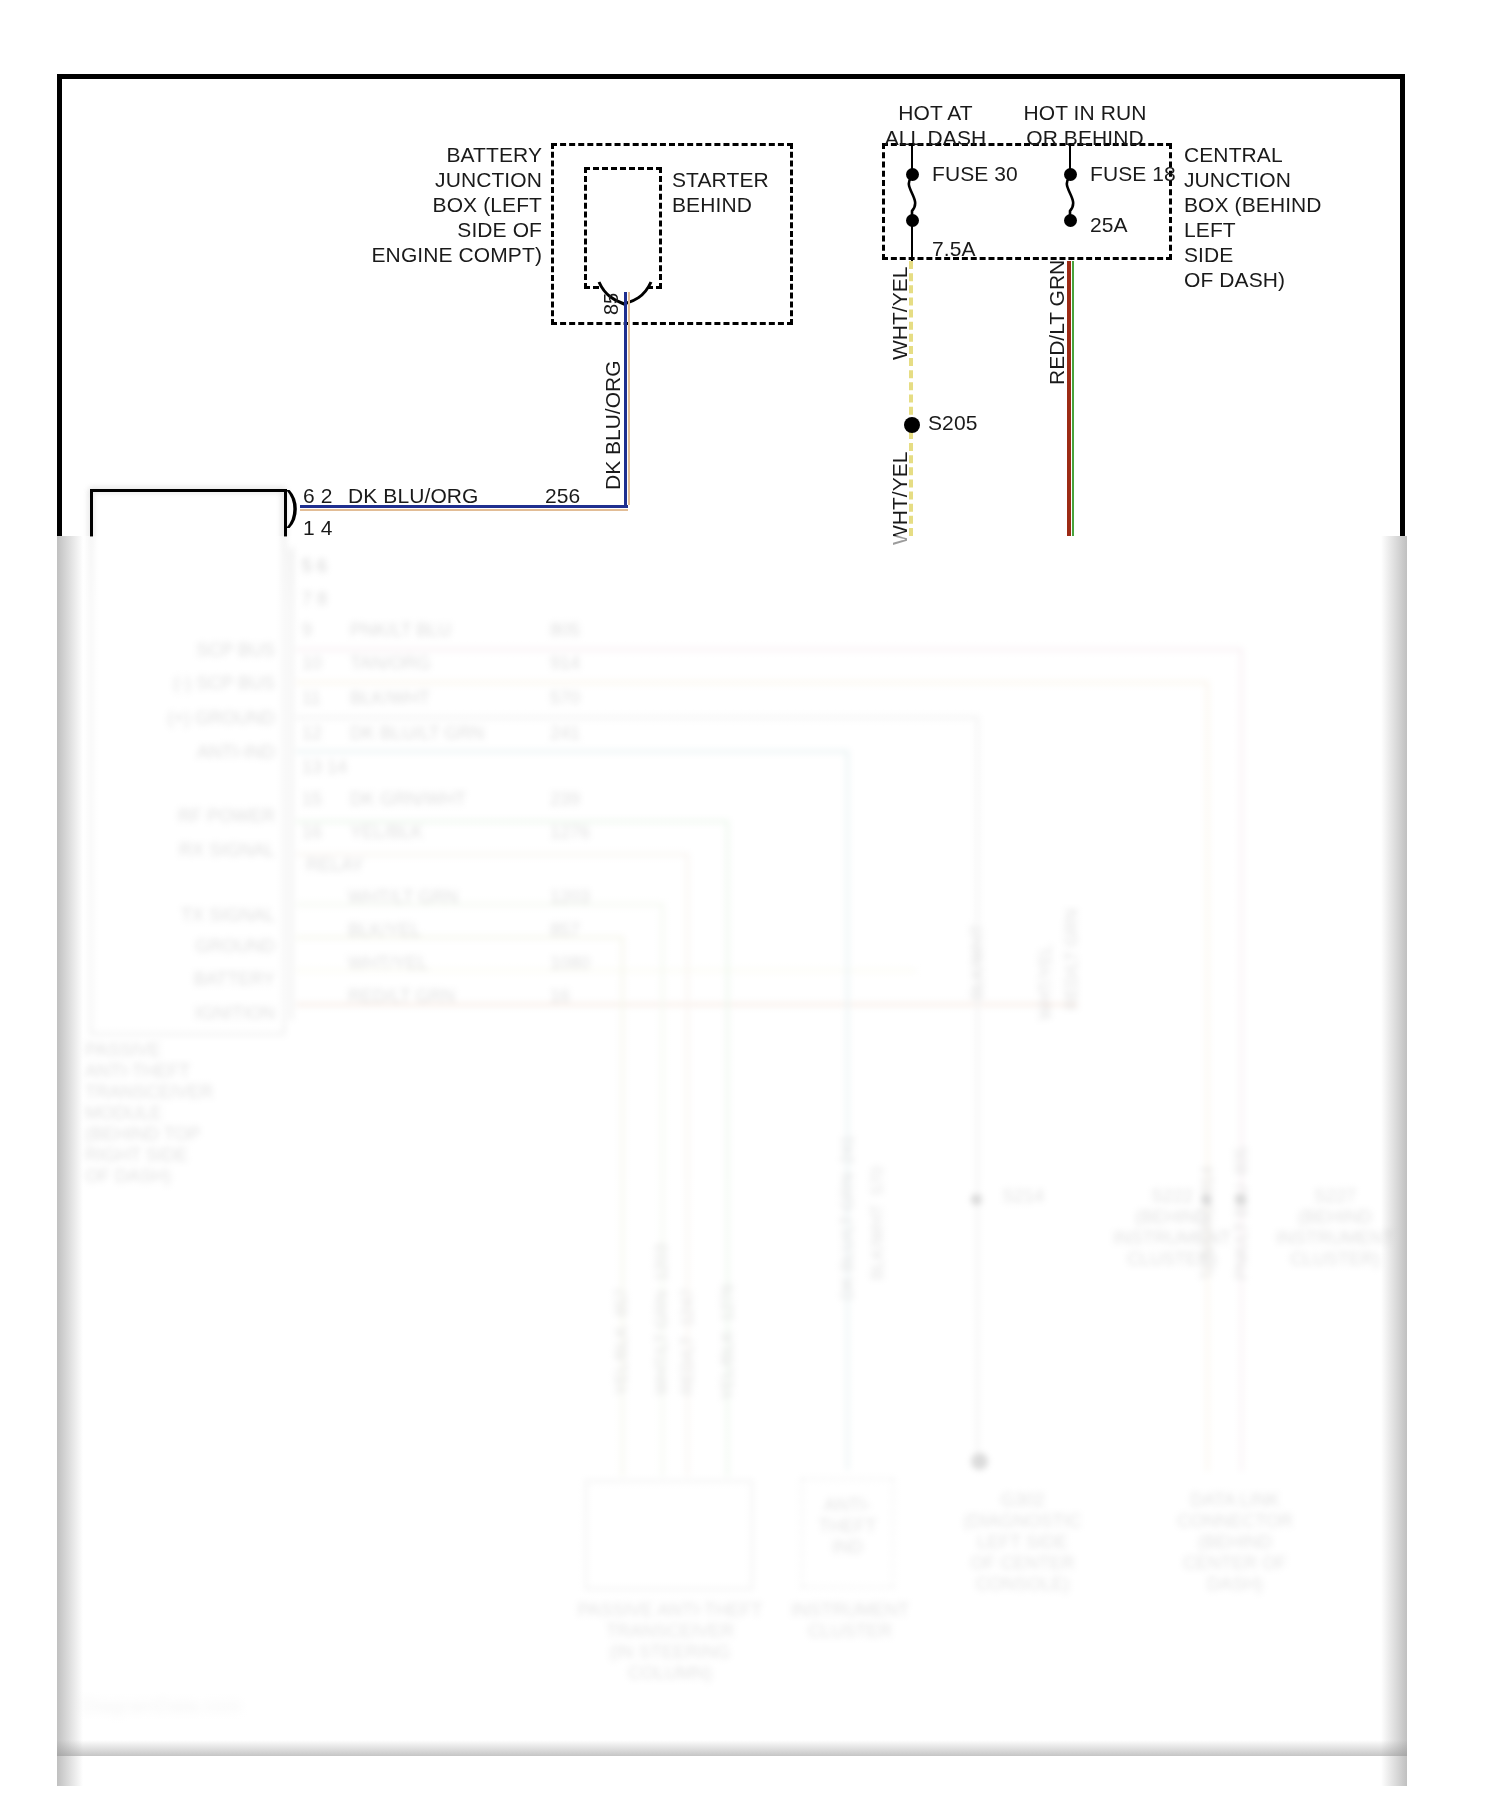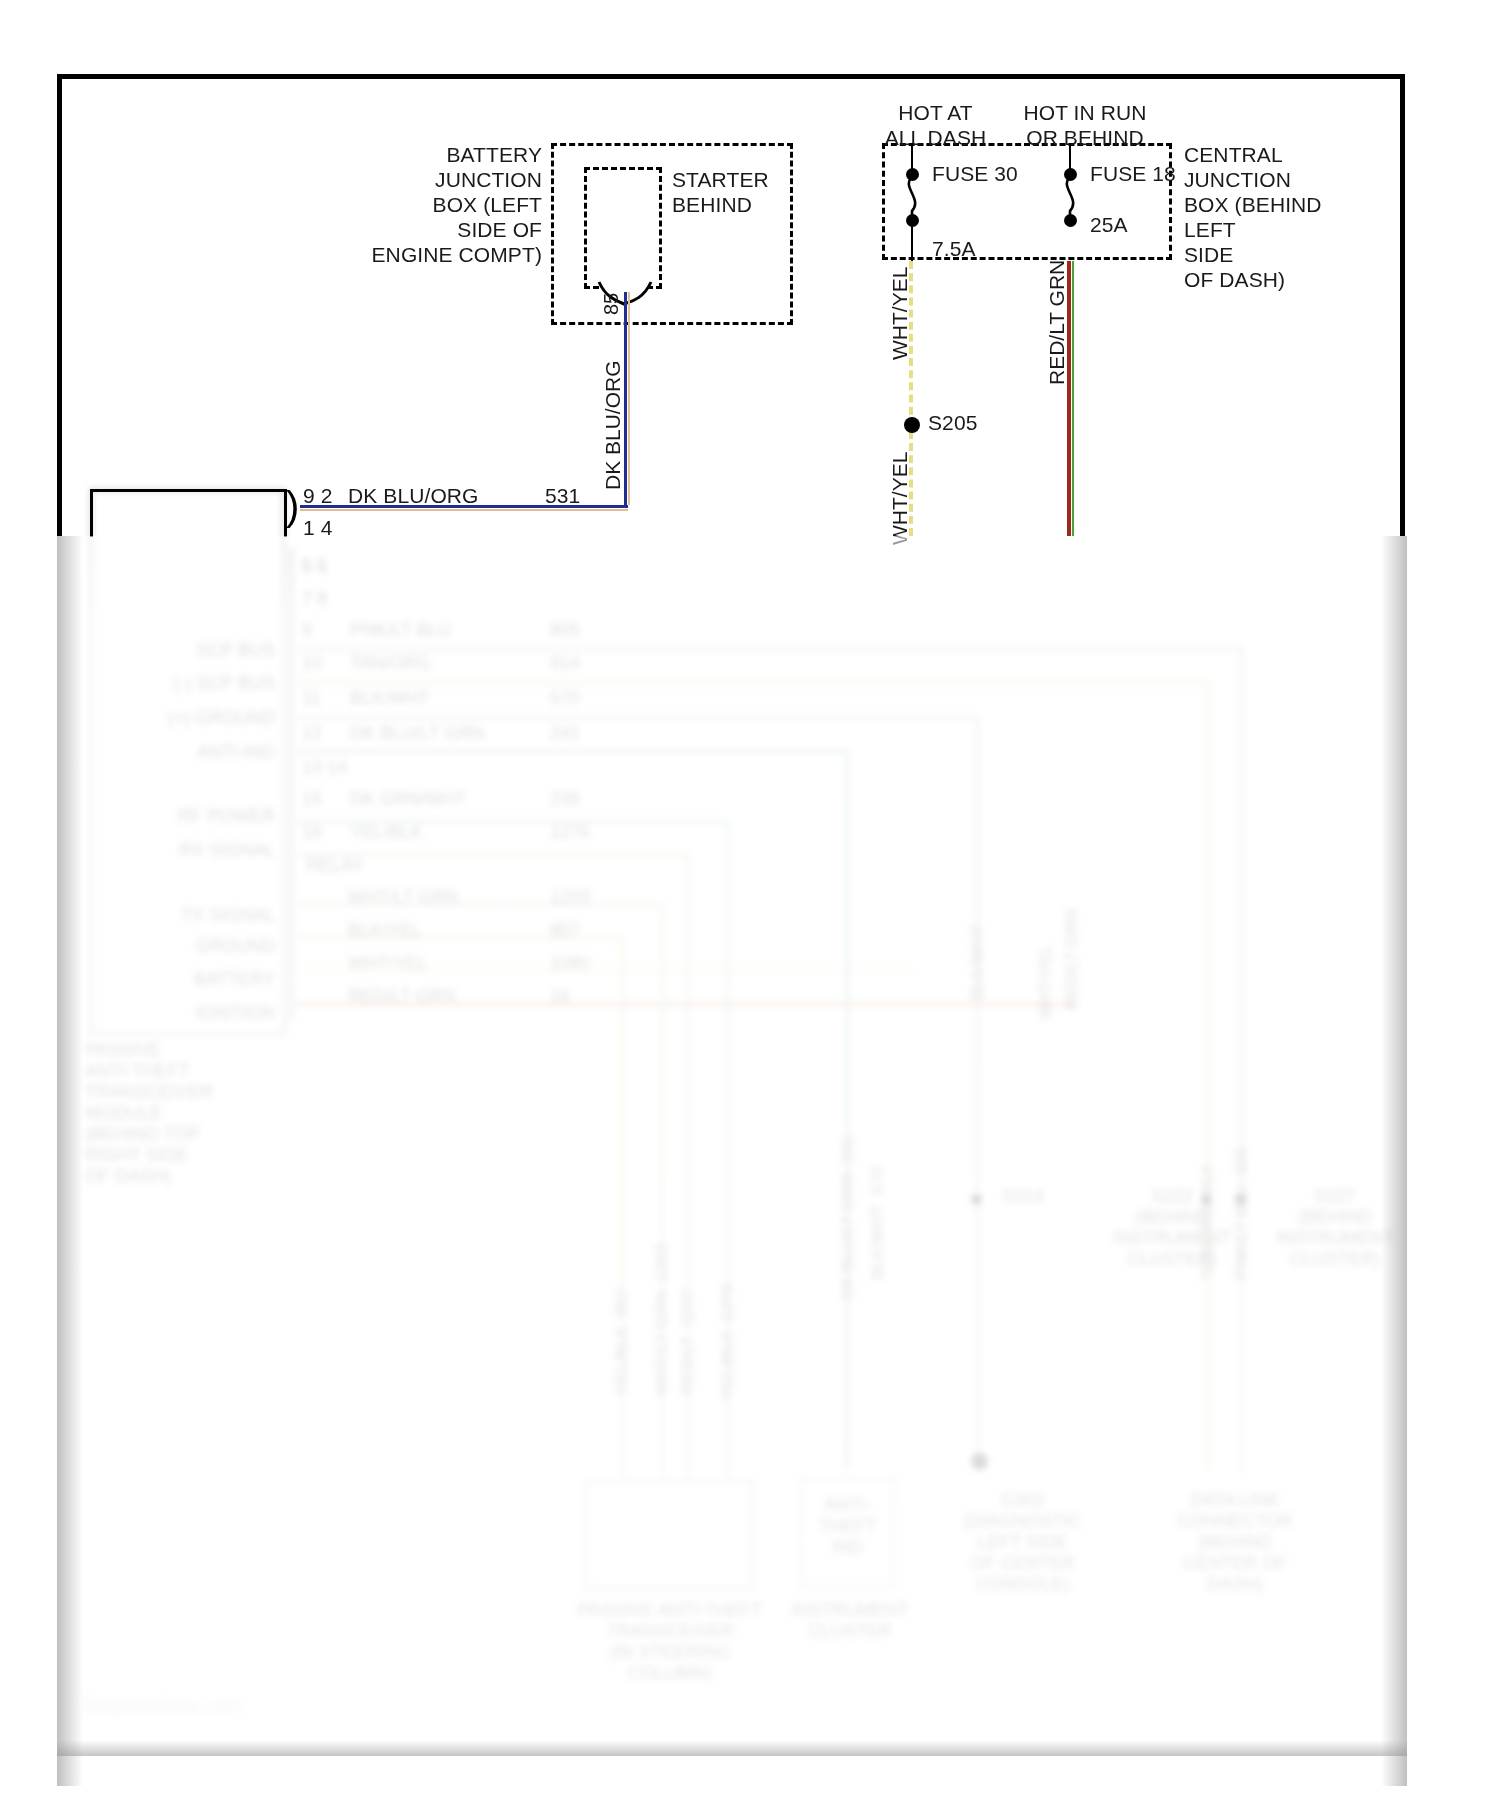--- a/index.html
+++ b/index.html
@@ -251,23 +251,23 @@
 
     <div class="hline" style="left:300px;top:505px;width:328px;border-top-color:#1f2f8f;"></div>
     <div class="hline" style="left:300px;top:509px;width:328px;border-top-color:#e2bd96;border-top-width:2px;"></div>
 
     <div style="position:absolute;left:90px;top:489px;width:197px;height:3px;background:#000;"></div>
     <div style="position:absolute;left:90px;top:489px;width:3px;height:48px;background:#000;"></div>
     <div style="position:absolute;left:284px;top:489px;width:3px;height:48px;background:#000;"></div>
 
     <div class="brk" style="left:286px;top:486px;">)</div>
 
-    <div class="lbl" style="left:303px;top:483px;">9 2</div>
+    <div class="lbl" style="left:303px;top:483px;">6 2</div>
     <div class="lbl" style="left:348px;top:483px;">DK BLU/ORG</div>
-    <div class="lbl" style="left:545px;top:483px;">531</div>
+    <div class="lbl" style="left:545px;top:483px;">256</div>
     <div class="lbl" style="left:303px;top:515px;">1 4</div>
 
     <div class="dbox" style="left:882px;top:143px;width:290px;height:117px;"></div>
 
     <div class="lbl lbl-c" style="left:838px;top:100px;width:195px;">HOT AT
 ALL DASH</div>
 
     <div class="lbl lbl-c" style="left:985px;top:100px;width:200px;">HOT IN RUN
 OR BEHIND</div>
 

